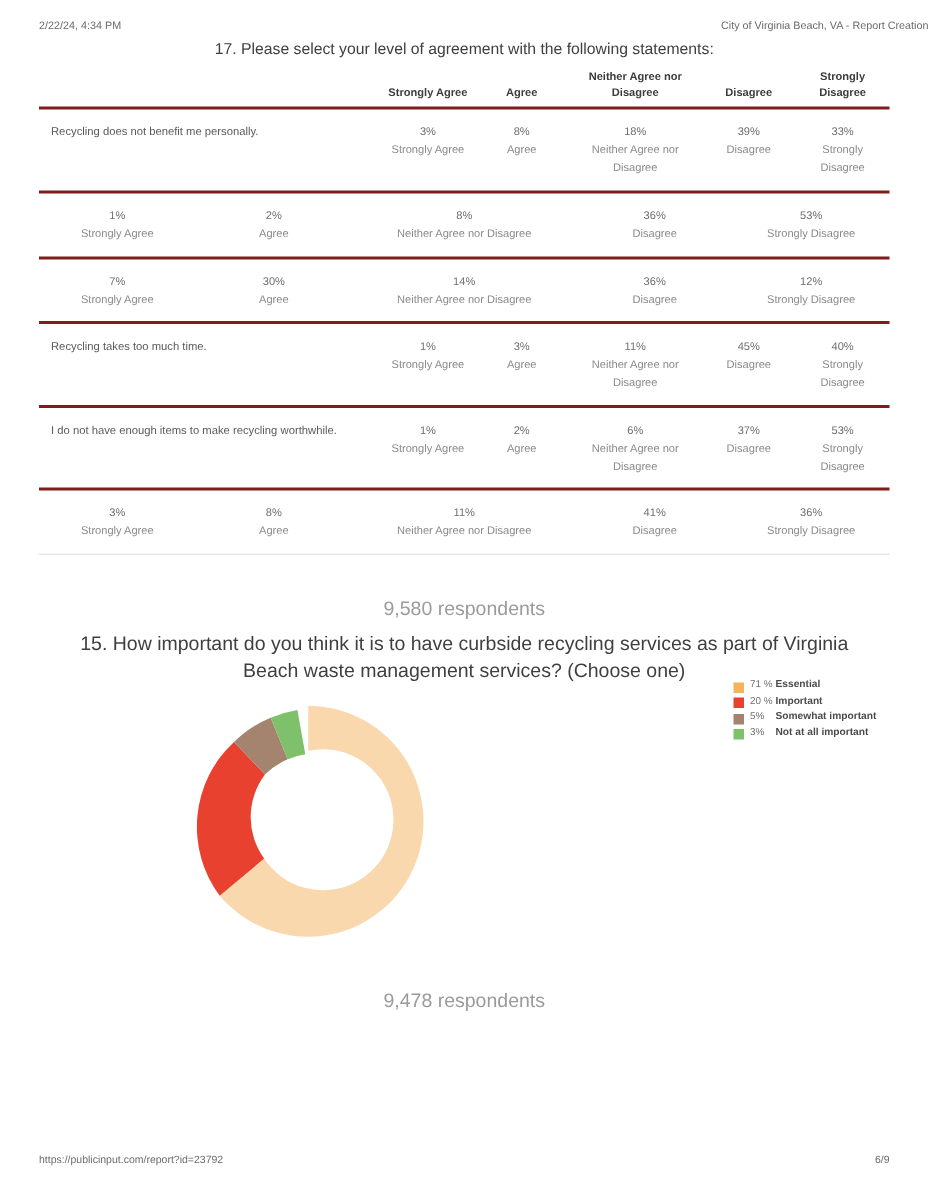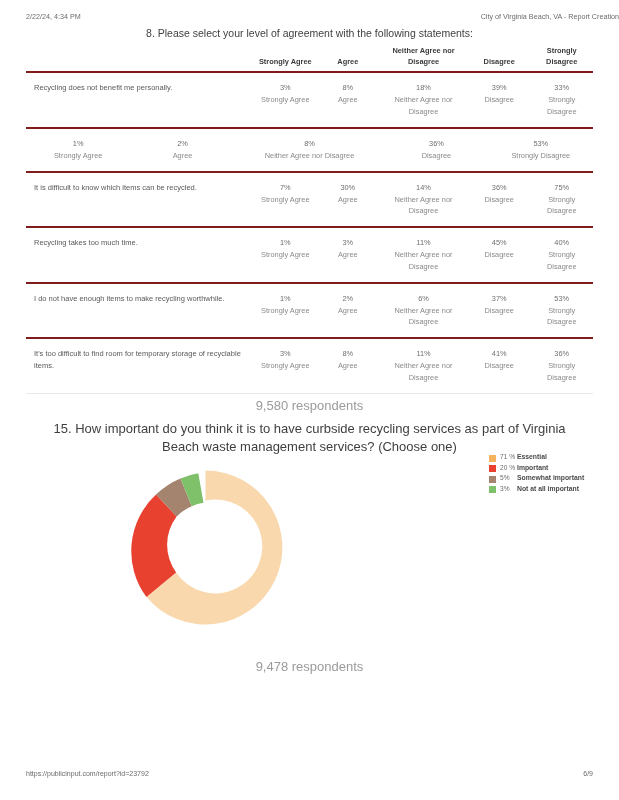--- a/index.html
+++ b/index.html
@@ -223,21 +223,21 @@
 </head>
 <body>
 
 <div class="page">
 
   <div class="print-header">
     <span class="ph-date">2/22/24, 4:34 PM</span>
     <span class="ph-title">City of Virginia Beach, VA - Report Creation</span>
   </div>
 
-  <div class="q13-title">8. Please select your level of agreement with the following statements:</div>
+  <div class="q13-title">17. Please select your level of agreement with the following statements:</div>
 
   <div class="matrix">
     <div class="matrix-head">
       <div class="m-label-col"></div>
       <div class="m-col">Strongly Agree</div>
       <div class="m-col">Agree</div>
       <div class="m-col wide">Neither Agree nor Disagree</div>
       <div class="m-col">Disagree</div>
       <div class="m-col">Strongly Disagree</div>
     </div>
@@ -283,39 +283,38 @@
         <span class="pct">36%</span>
         <span class="lbl">Disagree</span>
       </div>
       <div class="m-cell">
         <span class="pct">53%</span>
         <span class="lbl">Strongly Disagree</span>
       </div>
     </div>
 
     <div class="matrix-row">
-      <div class="m-statement">It is difficult to know which items can be recycled.</div>
       <div class="m-cell">
         <span class="pct">7%</span>
         <span class="lbl">Strongly Agree</span>
       </div>
       <div class="m-cell">
         <span class="pct">30%</span>
         <span class="lbl">Agree</span>
       </div>
       <div class="m-cell wide">
         <span class="pct">14%</span>
         <span class="lbl">Neither Agree nor Disagree</span>
       </div>
       <div class="m-cell">
         <span class="pct">36%</span>
         <span class="lbl">Disagree</span>
       </div>
       <div class="m-cell">
-        <span class="pct">75%</span>
+        <span class="pct">12%</span>
         <span class="lbl">Strongly Disagree</span>
       </div>
     </div>
 
     <div class="matrix-row">
       <div class="m-statement">Recycling takes too much time.</div>
       <div class="m-cell">
         <span class="pct">1%</span>
         <span class="lbl">Strongly Agree</span>
       </div>
@@ -355,21 +354,20 @@
         <span class="pct">37%</span>
         <span class="lbl">Disagree</span>
       </div>
       <div class="m-cell">
         <span class="pct">53%</span>
         <span class="lbl">Strongly Disagree</span>
       </div>
     </div>
 
     <div class="matrix-row">
-      <div class="m-statement">It's too difficult to find room for temporary storage of recyclable items.</div>
       <div class="m-cell">
         <span class="pct">3%</span>
         <span class="lbl">Strongly Agree</span>
       </div>
       <div class="m-cell">
         <span class="pct">8%</span>
         <span class="lbl">Agree</span>
       </div>
       <div class="m-cell wide">
         <span class="pct">11%</span>

